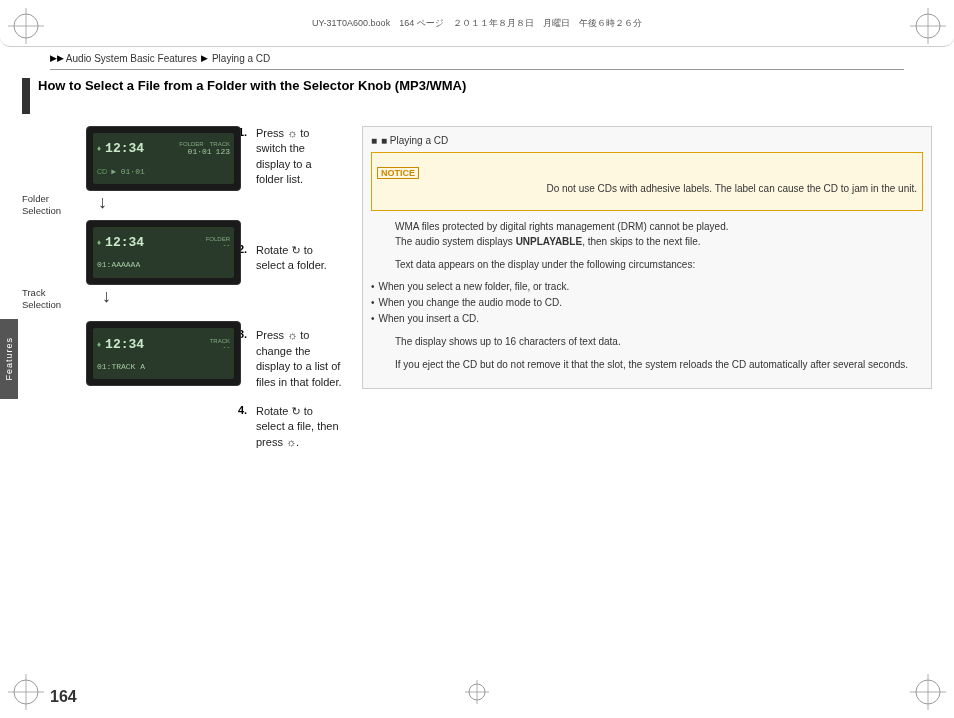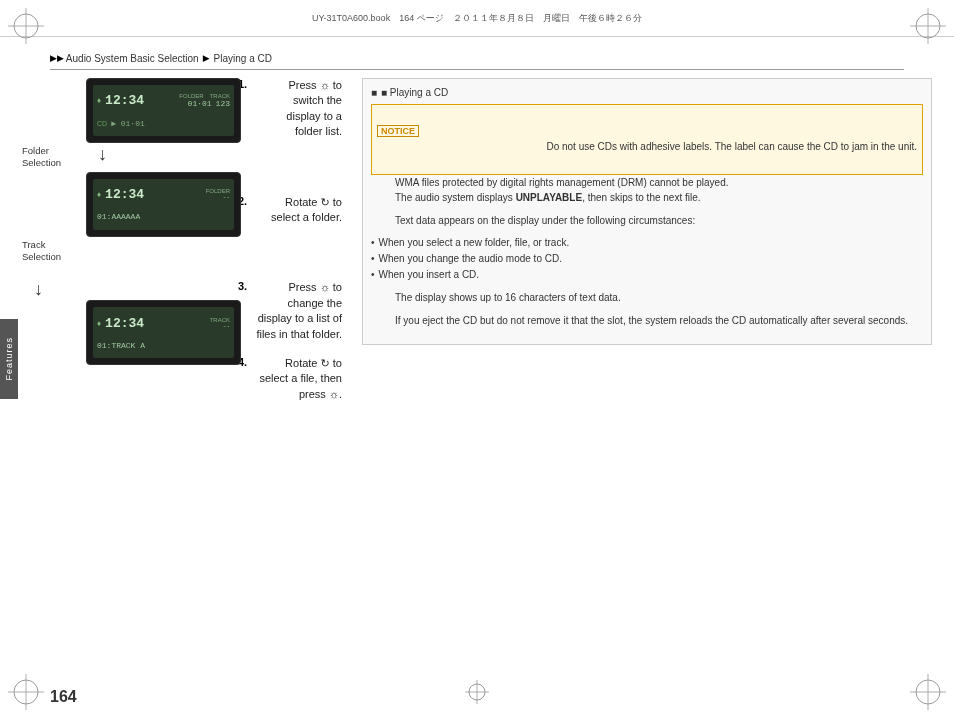--- a/index.html
+++ b/index.html
@@ -33,25 +33,26 @@
     .corner-br { bottom: 8px; right: 8px; }
 
     .corner svg { width: 36px; height: 36px; }
 
     
     .top-bar {
       position: absolute;
       top: 0;
       left: 0;
       right: 0;
-      height: 37px;
+      height: 47px;
       border-bottom: 1px solid #ccc;
       display: flex;
       align-items: center;
       padding: 0 50px;
+      border-radius: 10px;
     }
     .top-bar-text {
       font-size: 9px;
       color: #555;
       flex: 1;
       text-align: center;
     }
 
     
     .breadcrumb {
@@ -187,21 +188,20 @@
     .step-number {
       font-weight: bold;
       font-size: 11px;
       min-width: 14px;
     }
 
     .step-text {
       font-size: 11px;
       line-height: 1.4;
       color: #222;
-      text-align: right;
     }
 
     
     .right-panel {
       border: 1px solid #ccc;
       background: #f8f8f8;
       padding: 8px;
     }
 
     .right-panel-title {
@@ -209,21 +209,22 @@
       color: #333;
       margin-bottom: 6px;
       display: flex;
       align-items: center;
       gap: 4px;
     }
 
     .notice-box {
       border: 1px solid #e0a000;
       background: #fff8e0;
-      padding: 20px 5px;
+      padding: 14px 5px;
+      margin-bottom: 8px;
       font-size: 10px;
     }
 
     .notice-label {
       font-size: 9px;
       font-weight: bold;
       color: #cc8800;
       border: 1px solid #cc8800;
       display: inline-block;
       padding: 0 3px;
@@ -319,31 +320,35 @@
   <div class="corner corner-br">
     <svg viewBox="0 0 36 36">
         <circle cx="18" cy="18" r="12" fill="none" stroke="#999" stroke-width="1"></circle>
         <line x1="18" y1="0" x2="18" y2="36" stroke="#999" stroke-width="0.8"></line>
         <line x1="0" y1="18" x2="36" y2="18" stroke="#999" stroke-width="0.8"></line>
       </svg>
   </div>
 
   <div class="breadcrumb">
     <span class="breadcrumb-arrow">▶▶</span>
-    <span class="breadcrumb-text">Audio System Basic Selection</span>
+    <span class="breadcrumb-text">Audio System Basic Features</span>
     <span class="breadcrumb-arrow" style="margin: 0 4px;">▶</span>
     <span class="breadcrumb-text">Playing a CD</span>
   </div>
 
   <div class="sidebar-tab">
     <span class="sidebar-tab-text">Features</span>
   </div>
 
   <div class="main-content">
 
+    <div class="section-heading">
+      <div class="heading-bar"></div>
+      <div class="heading-text">How to Select a File from a Folder with the Selector Knob (MP3/WMA)</div>
+    </div>
 
     <div class="two-col">
 
       <div class="left-col">
         <div class="diagrams-and-steps">
 
           <div style="display:flex; flex-direction:column; gap:0; width:200px; flex-shrink:0;">
 
             <div style="display:flex; flex-direction:row; align-items:flex-start; gap:4px; margin-bottom:0;">
               <div style="width:60px; padding-top:22px; flex-shrink:0;">
@@ -400,21 +405,21 @@
                         <span style="color:#80a880; font-size:6px;">FOLDER</span>
                         <span style="color:#a0c8a0; font-size:6px; font-family:'Courier New',monospace;">--</span>
                       </div>
                     </div>
                     <div style="color:#a0c8a0; font-size:8px; font-family:'Courier New',monospace;">01:AAAAAA</div>
                   </div>
                 </div>
               </div>
             </div>
 
-            <div style="display:flex; flex-direction:column; align-items:flex-start; gap:17px; margin-top:2px; margin-bottom:2px;">
+            <div style="display:flex; flex-direction:row; align-items:flex-start; gap:8px; margin-top:2px; margin-bottom:10px;">
               <div style="width:60px; flex-shrink:0;">
                 <div style="font-size:9.5px; color:#333; line-height:1.3;">Track Selection</div>
               </div>
               <div style="flex:1; padding-left:12px;">
                 <div style="font-size:18px; color:#333; line-height:1;">↓</div>
               </div>
             </div>
 
             <div style="display:flex; flex-direction:row; align-items:flex-start; gap:4px;">
               <div style="width:60px; flex-shrink:0;"></div>

